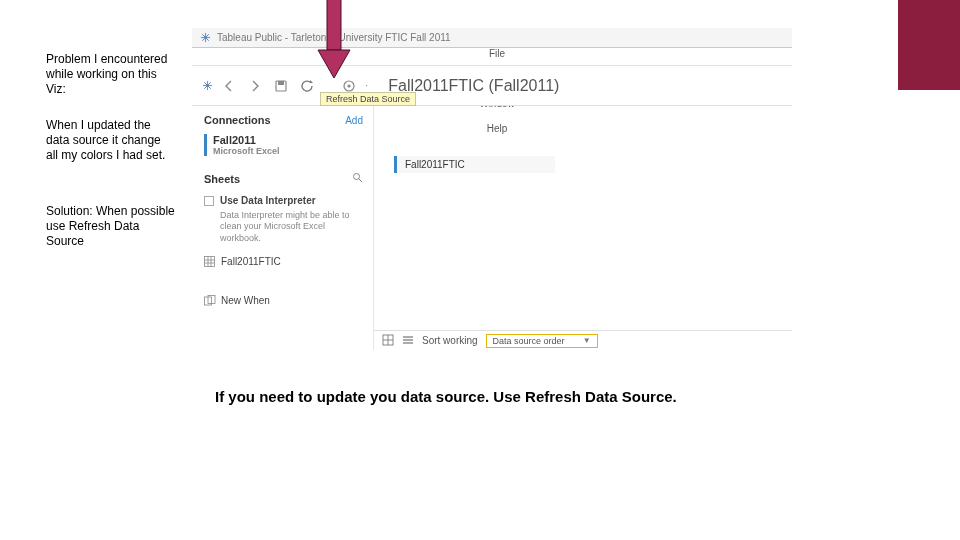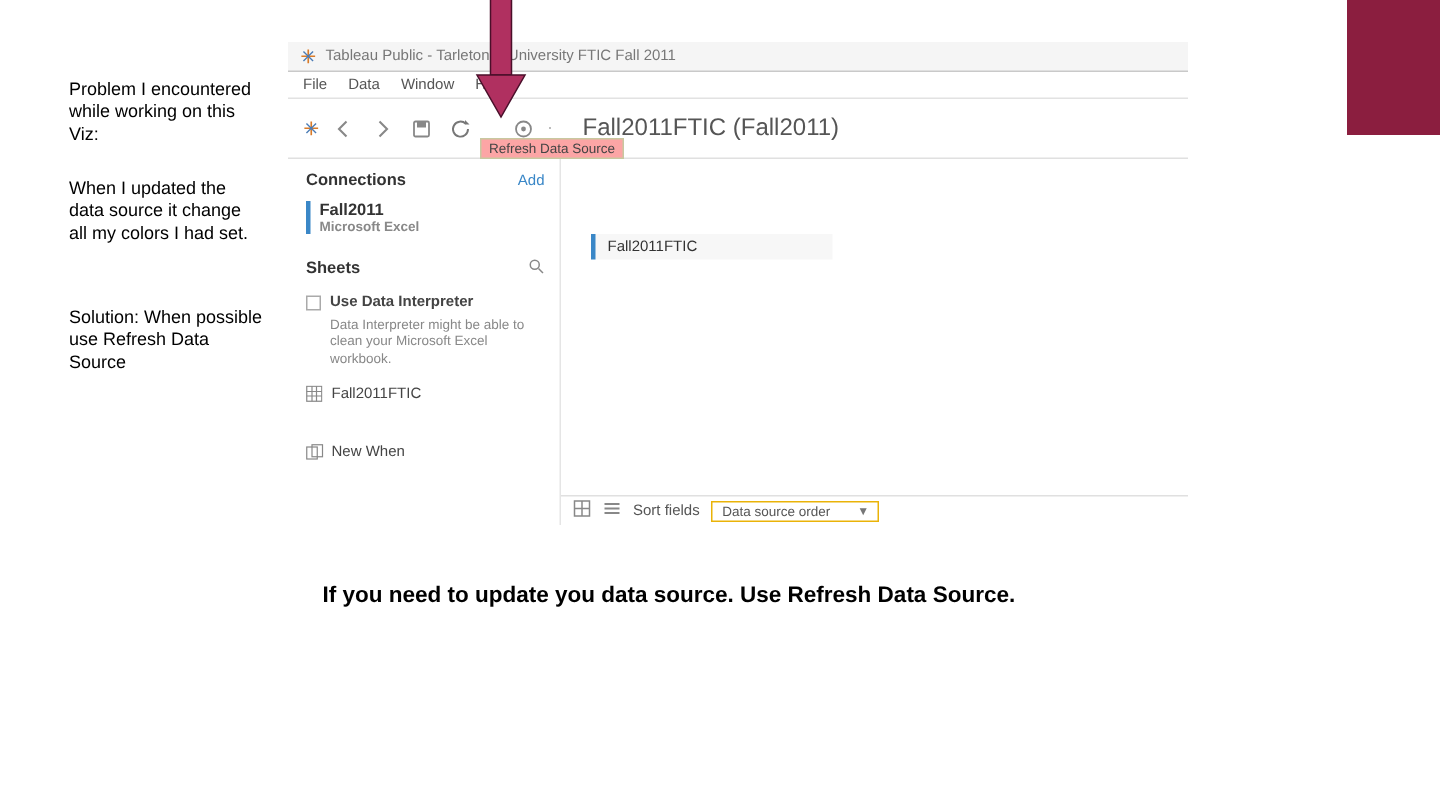--- a/index.html
+++ b/index.html
@@ -65,20 +65,21 @@
   }
   .tb-icon svg { display:block; }
   .menubar {
     height: 18px;
     display: flex;
     align-items: center;
     gap: 14px;
     padding-left: 10px;
     border-bottom: 1px solid #e2e2e2;
     background: #fff;
+    flex-direction: column;
   }
   .toolbar {
     height: 40px;
     display: flex;
     align-items: center;
     gap: 6px;
     padding-left: 10px;
     border-bottom: 1px solid #e0e0e0;
     background: #fff;
     color: #6b6b6b;
@@ -91,21 +92,21 @@
   }
   .ds-title {
     font-size: 16px;
     color: #555;
     margin-left: 14px;
   }
   .refresh-pill {
     position: absolute;
     left: 128px;
     top: 26px;
-    background: #fca5a5;
+    background: #fef9c3;
     border: 1px solid #c8c8a0;
     padding: 1px 5px;
     font-size: 9px;
     color: #444;
     z-index: 5;
   }
   .body-row {
     display: flex;
     height: calc(100% - 78px);
   }
@@ -350,21 +351,21 @@
               <line x1="6" y1="1" x2="6" y2="11" stroke="#888"></line>
             </svg>
         </span>
         <span>
           <svg width="12" height="12" viewBox="0 0 12 12">
               <line x1="1" y1="3" x2="11" y2="3" stroke="#888" stroke-width="1.4"></line>
               <line x1="1" y1="6" x2="11" y2="6" stroke="#888" stroke-width="1.4"></line>
               <line x1="1" y1="9" x2="11" y2="9" stroke="#888" stroke-width="1.4"></line>
             </svg>
         </span>
-        <span>Sort fields</span>
+        <span>Sort working</span>
         <span class="dd">
           <span>Data source order</span>
           <span class="dd-caret">▼</span>
         </span>
       </div>
     </div>
   </div>
 </div>
 
 </body></html>

